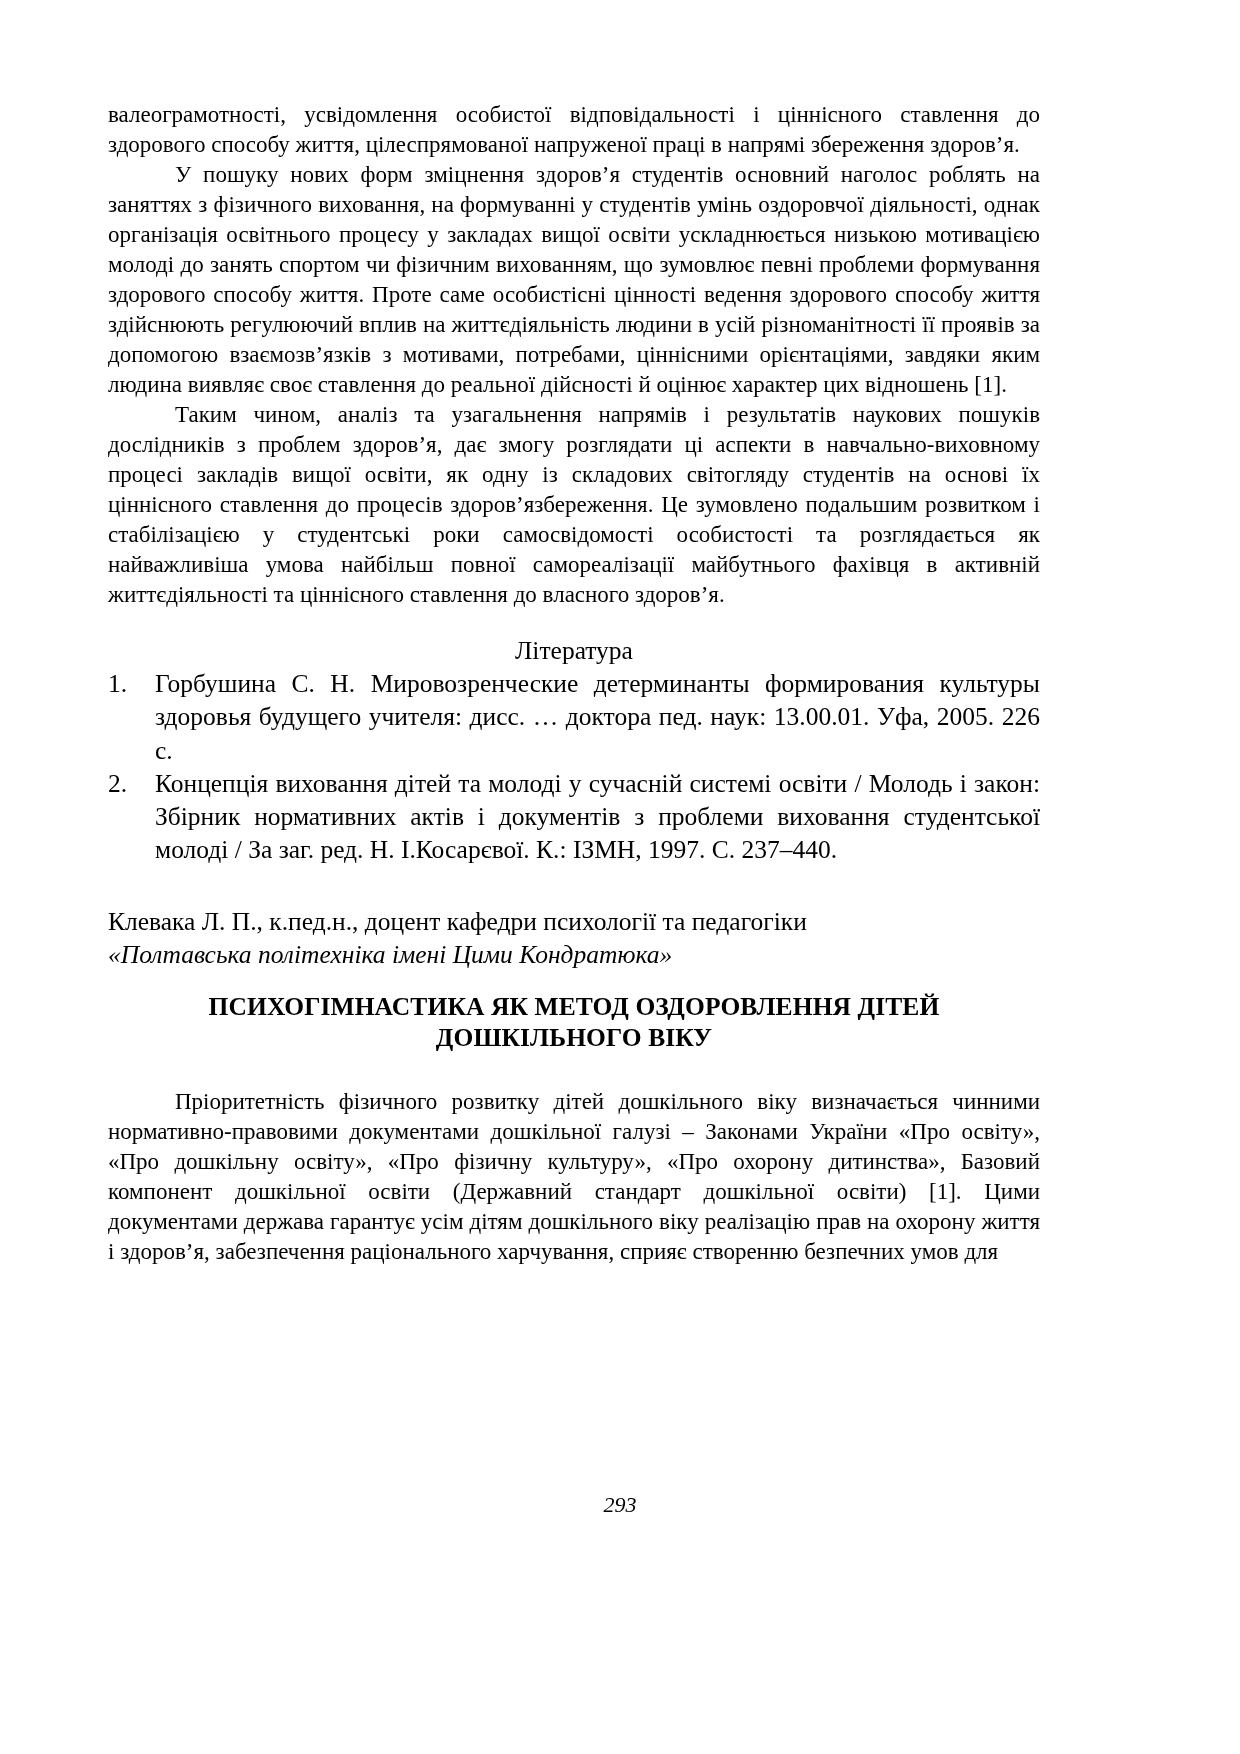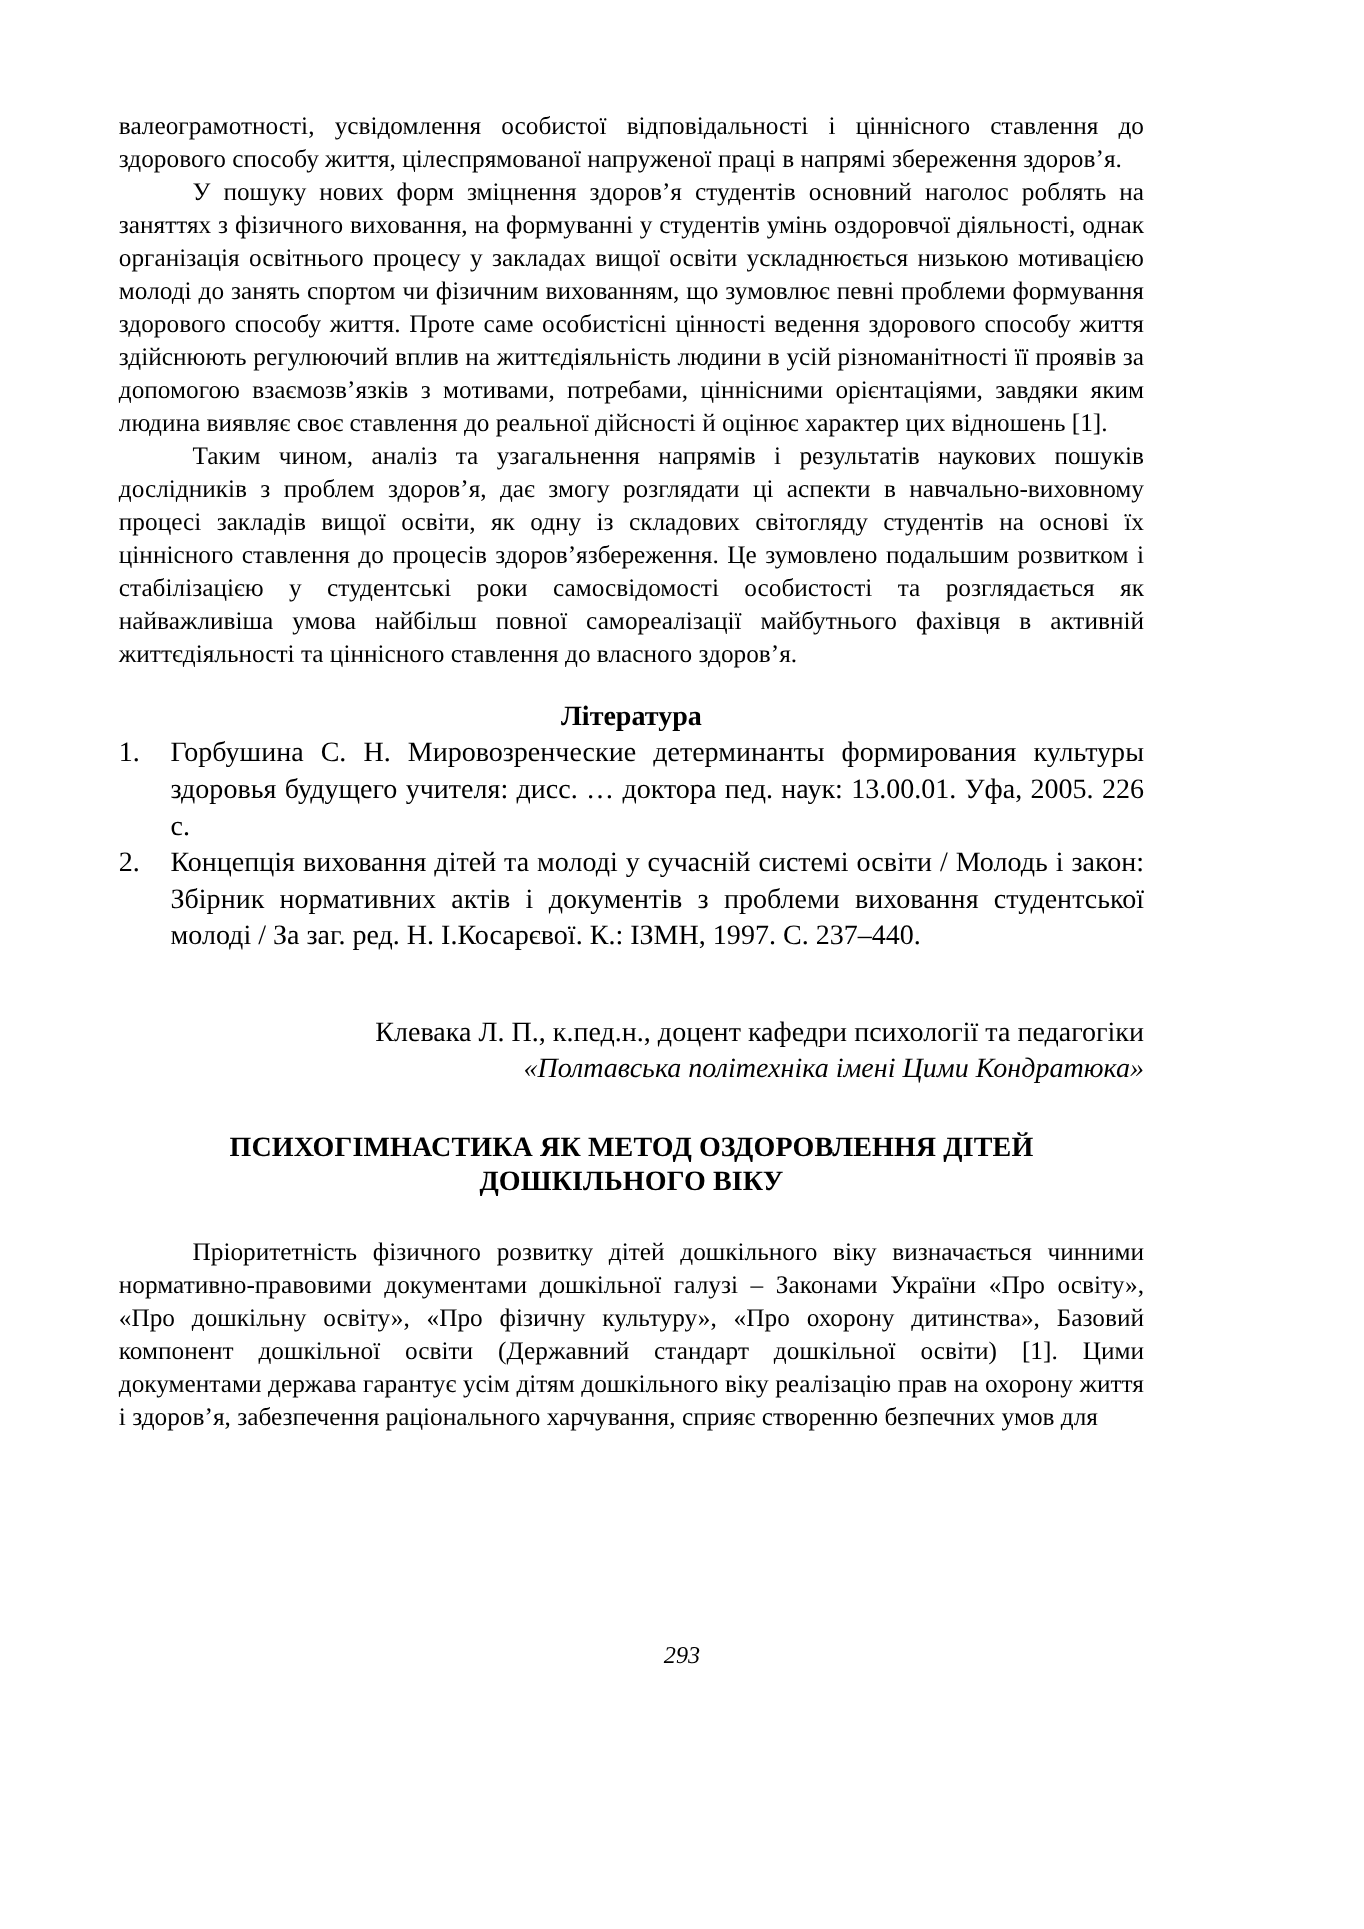--- a/index.html
+++ b/index.html
@@ -35,21 +35,21 @@
     text-indent: 67px;
     hyphens: none;
   }
   p.body-par.no-indent {
     text-indent: 0;
   }
   .lit-heading {
     margin: 24px 0 0 0;
     font-size: 25.5px;
     line-height: 1.3;
-    font-weight: bold;
+    font-weight: normal;
     text-align: center;
   }
   ol.references {
     margin: 0;
     padding: 0;
     list-style: none;
     counter-reset: refnum;
   }
   ol.references li {
     position: relative;
@@ -60,30 +60,29 @@
     text-align: justify;
   }
   ol.references li .refnum {
     position: absolute;
     left: 0;
     top: 0;
     width: 38px;
     text-align: left;
   }
   .author-block {
-    margin-top: 54px;
+    margin-top: 38px;
     font-size: 25.5px;
     line-height: 1.305;
-    text-align: right;
   }
   .author-block .line-affil {
     font-style: italic;
   }
   .article-title {
-    margin: 40px 0 0 0;
+    margin: 20px 0 0 0;
     font-size: 25.5px;
     line-height: 1.22;
     font-weight: bold;
     text-align: center;
     letter-spacing: 0.1px;
   }
   .title-gap {
     height: 34px;
   }
   .page-number {

